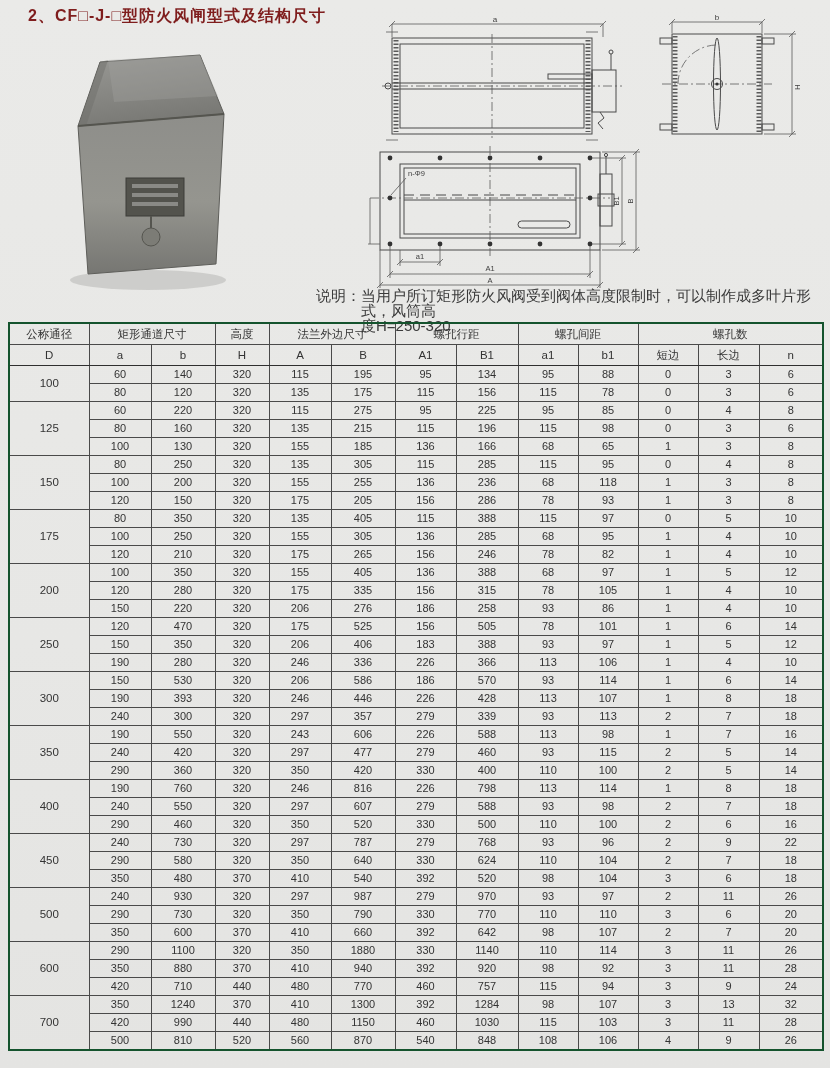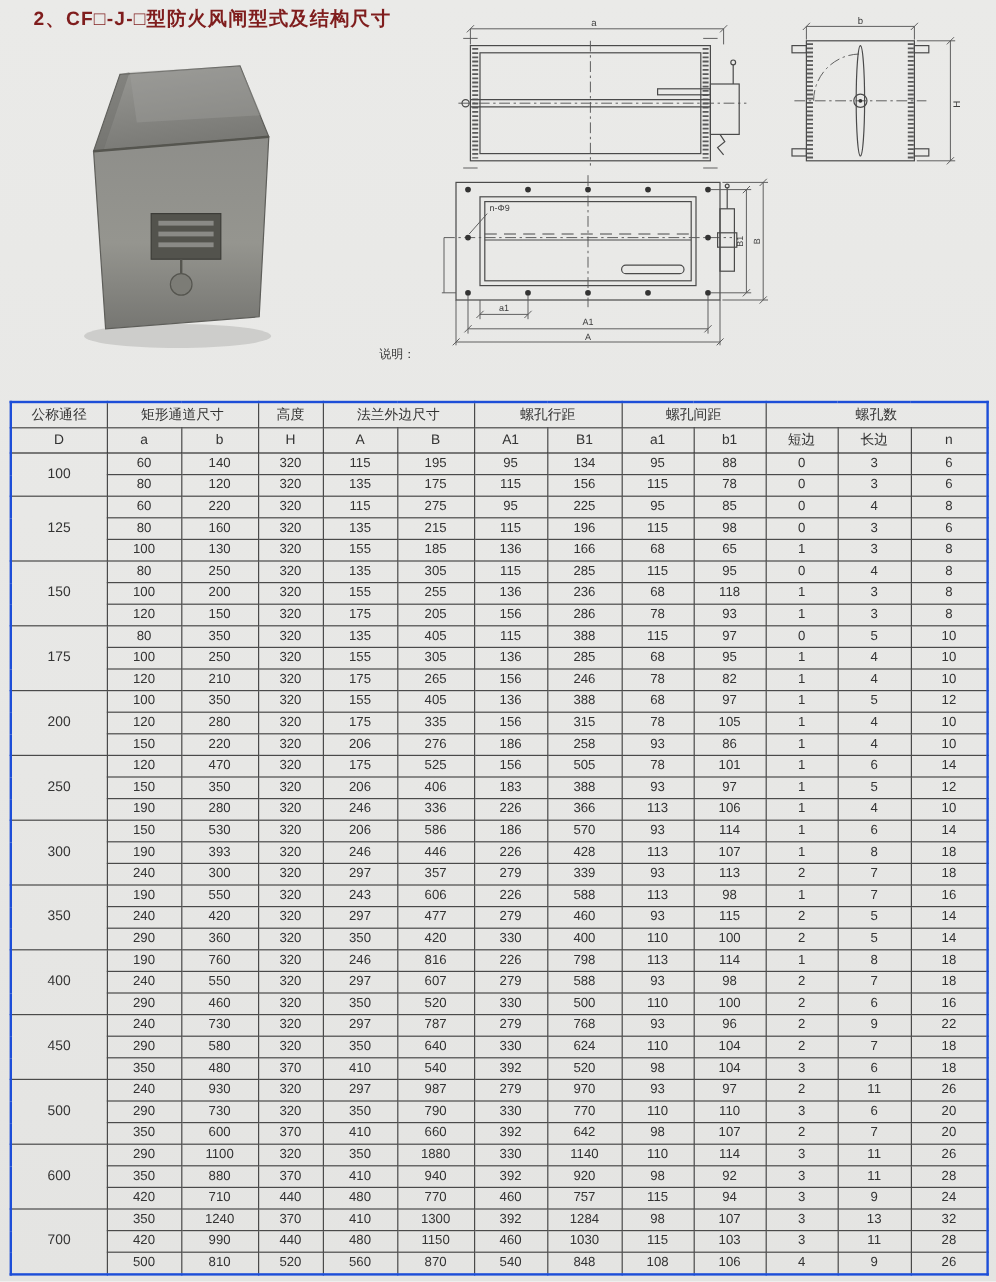--- a/index.html
+++ b/index.html
@@ -12,27 +12,27 @@
     position:absolute;left:28px;top:6px;font-size:16px;font-weight:600;
     letter-spacing:1px;color:#7f1d1d;
   }
   .photo{position:absolute;left:48px;top:46px;width:195px;height:258px;}
   .svg-draw{position:absolute;}
   .draw-side{left:378px;top:14px;width:248px;height:134px;}
   .draw-section{left:638px;top:14px;width:172px;height:136px;}
   .draw-front{left:368px;top:144px;width:300px;height:144px;}
   .note{
     position:absolute;left:316px;top:288px;width:512px;display:flex;
-    font-size:10px;line-height:15px;color:#3a3a3a;
+    font-size:15px;line-height:15px;color:#3a3a3a;
   }
   .note .lbl{white-space:nowrap;}
   .dim-table{
-    position:absolute;left:8px;top:334px;width:814px;
+    position:absolute;left:8px;top:322px;width:814px;
     border-collapse:collapse;table-layout:fixed;
-    border:2px solid #1d4ed8;font-size:11px;color:#333;
+    border:2px solid #14532d;font-size:11px;color:#333;
   }
   .dim-table th,.dim-table td{
     border:1px solid #4a4a4a;padding:0;text-align:center;
     height:17px;line-height:15px;font-weight:normal;overflow:hidden;
   }
   .dim-table thead th{height:20px;line-height:19px;font-size:11.5px;}
   .dim-table tbody tr.group-top td{border-top:1.6px solid #2f2f2f;}
   .dim-table thead tr:last-child th{border-bottom:1.6px solid #2f2f2f;}
   .dim-table td.dcol{font-size:11.5px;}
   svg text{font-family:"Liberation Sans","DejaVu Sans",sans-serif;fill:#3d3d3d;}
@@ -185,20 +185,24 @@
   <line class="dim" x1="234" y1="8" x2="272" y2="8"></line>
   <line class="dim" x1="234" y1="106" x2="272" y2="106"></line>
   <line class="dim" x1="268" y1="8" x2="268" y2="106"></line>
   <line class="dim" x1="265" y1="11" x2="271" y2="5"></line>
   <line class="dim" x1="265" y1="109" x2="271" y2="103"></line>
   <text x="265" y="57" font-size="7.5" text-anchor="middle" transform="rotate(-90 265 57)">B</text>
 </svg>
 
 <div class="note">
   <span class="lbl">说明：</span>
+  <span>
+    <span>当用户所订矩形防火风阀受到阀体高度限制时，可以制作成多叶片形式，风筒高</span><br>
+    <span>度H=250-320。</span>
+  </span>
 </div>
 
 <table class="dim-table">
   <colgroup>
     <col style="width:80px">
       <col style="width:62px">
       <col style="width:64px">
     <col style="width:54px">
       <col style="width:62px">
       <col style="width:64px">

